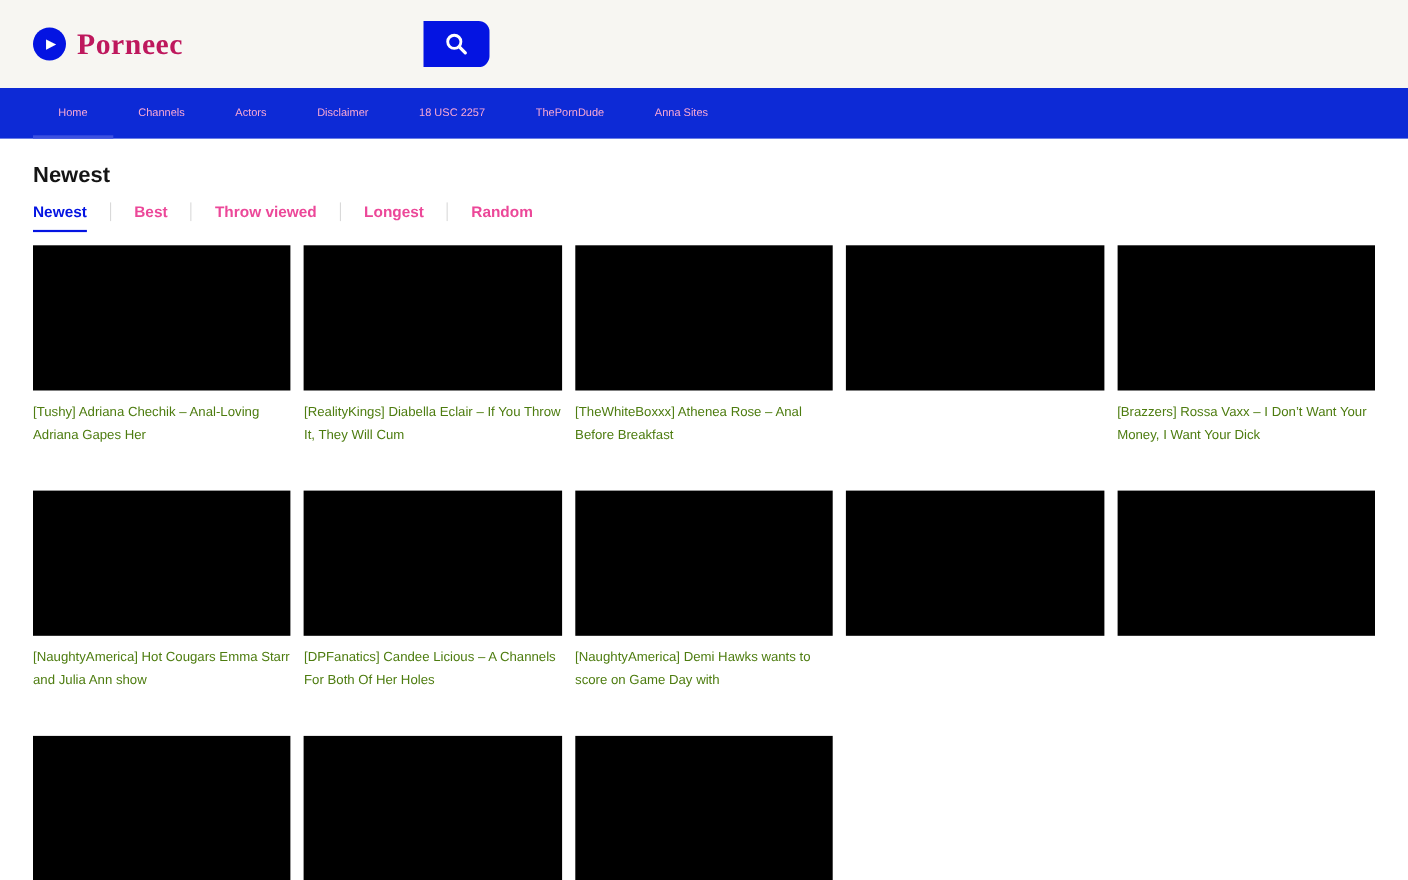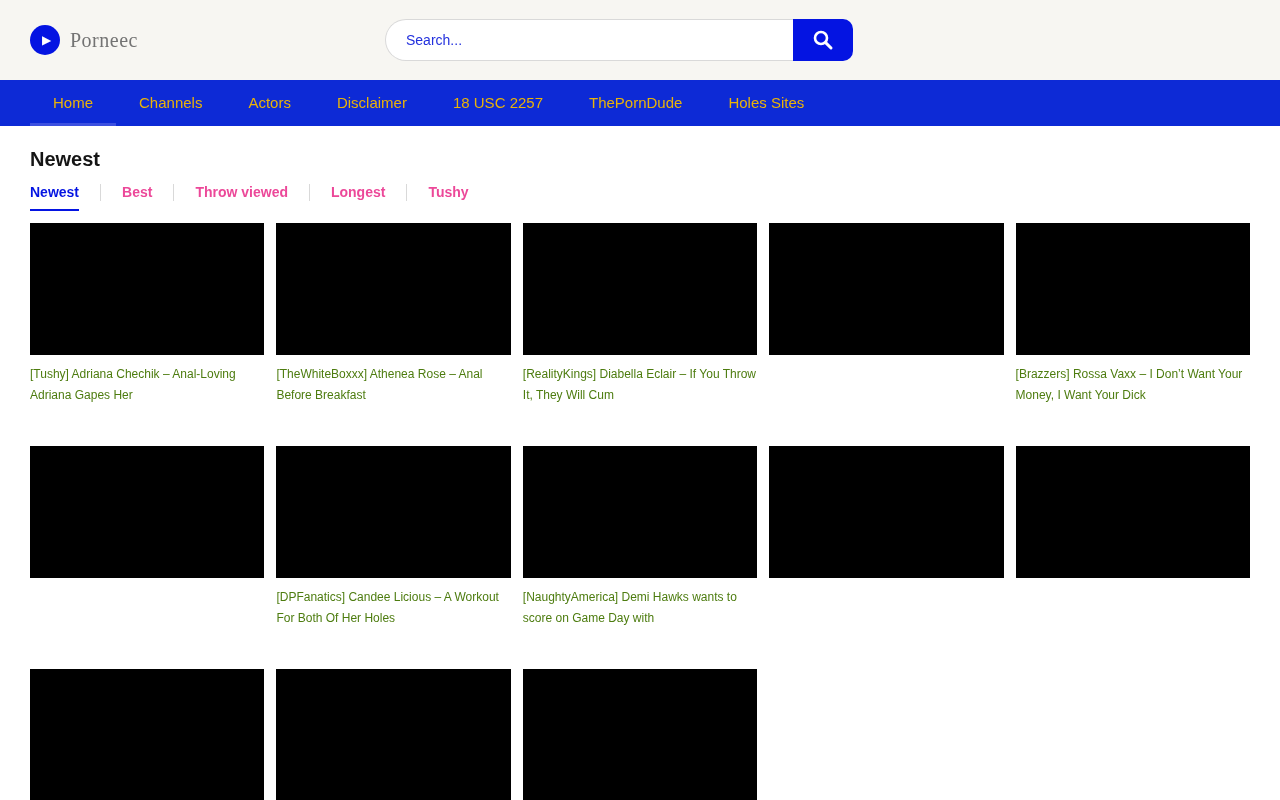--- a/index.html
+++ b/index.html
@@ -5,33 +5,33 @@
 <style>
   *{box-sizing:border-box;margin:0;padding:0}
   html,body{width:1280px;height:800px;overflow:hidden;background:#fff;
     font-family:"Liberation Sans",sans-serif}
 
   
   .header{height:80px;background:#f7f6f2;position:relative;display:flex;align-items:center}
   .logo{display:flex;align-items:center;gap:10px;margin-left:30px;text-decoration:none;cursor:pointer}
   .logo-badge{width:30px;height:30px;border-radius:50%;background:#0414e2;color:#fff;
     display:flex;align-items:center;justify-content:center;font-size:12px;padding-left:3px;flex:0 0 auto}
-  .logo-text{font-family:"Liberation Serif",serif;font-weight:400;font-size:20px;color:#737373;letter-spacing:.5px}
+  .logo-text{font-family:"Liberation Serif",serif;font-weight:700;font-size:27px;color:#be185d;letter-spacing:.5px}
 
   .search{position:absolute;left:385px;top:19px;display:flex;height:42px}
   .search input{width:408px;height:42px;border:1px solid #d9d9d9;border-right:none;
     border-radius:21px 0 0 21px;padding:0 20px;font-size:14px;color:#2230dd;outline:none;background:#fff;
     font-family:"Liberation Sans",sans-serif}
   .search input::placeholder{color:#2230dd;opacity:1}
   .search button{width:60px;height:42px;background:#0414e2;border:none;
     border-radius:0 10px 10px 0;display:flex;align-items:center;justify-content:center;cursor:pointer}
 
   
   .nav{height:46px;background:#0d2ad6;padding:0 30px;display:flex}
-  .nav-item{color:#eab308;font-size:15px;line-height:46px;padding:0 23px;position:relative;
+  .nav-item{color:#f9a8d4;font-size:10px;line-height:46px;padding:0 23px;position:relative;
     text-decoration:none;display:inline-block;cursor:pointer;white-space:nowrap}
   .nav-item.active::after{content:"";position:absolute;left:0;right:0;bottom:0;height:3px;background:#3c50e0}
 
   
   .main{padding:0 30px}
   .page-title{font-size:20px;line-height:22px;font-weight:700;color:#151515;margin:22px 0 14px}
 
   .tabs{display:flex;align-items:flex-start;margin-bottom:12px}
   .tab{font-size:14px;font-weight:700;color:#ec4899;text-decoration:none;padding-bottom:9px;cursor:pointer;white-space:nowrap}
   .tab.active{color:#0414e2;border-bottom:2px solid #0414e2}
@@ -45,75 +45,75 @@
 </style>
 </head>
 <body>
 
 <header class="header">
   <a class="logo">
     <span class="logo-badge">▶</span>
     <span class="logo-text">Porneec</span>
   </a>
   <div class="search">
-    <input type="text" placeholder="Search..." style="">
     <button type="submit">
       <span style="display:flex">
         <svg width="22" height="22" viewBox="0 0 22 22" fill="none">
           <circle cx="9" cy="9" r="6" stroke="#ffffff" stroke-width="2.6"></circle>
           <line x1="13.6" y1="13.6" x2="19" y2="19" stroke="#ffffff" stroke-width="3" stroke-linecap="round"></line>
         </svg>
       </span>
     </button>
   </div>
 </header>
 
 <nav class="nav">
-  <div><a class="nav-item active">Home</a><a class="nav-item">Channels</a><a class="nav-item">Actors</a><a class="nav-item">Disclaimer</a><a class="nav-item">18 USC 2257</a><a class="nav-item">ThePornDude</a><a class="nav-item">Holes Sites</a></div>
+  <div><a class="nav-item active">Home</a><a class="nav-item">Channels</a><a class="nav-item">Actors</a><a class="nav-item">Disclaimer</a><a class="nav-item">18 USC 2257</a><a class="nav-item">ThePornDude</a><a class="nav-item">Anna Sites</a></div>
 </nav>
 
 <main class="main">
   <h1 class="page-title">Newest</h1>
   <div class="tabs">
       <a class="tab active">Newest</a>
       <span class="tab-sep"></span>
       <a class="tab">Best</a>
       <span class="tab-sep"></span>
       <a class="tab">Throw viewed</a>
       <span class="tab-sep"></span>
       <a class="tab">Longest</a>
       <span class="tab-sep"></span>
-      <a class="tab">Tushy</a>
+      <a class="tab">Random</a>
     </div>
   <div class="grid">
       <article class="card">
     <a class="thumb"></a>
     <a class="vtitle">[Tushy] Adriana Chechik – Anal-Loving Adriana Gapes Her</a>
   </article>
       <article class="card">
     <a class="thumb"></a>
-    <a class="vtitle">[TheWhiteBoxxx] Athenea Rose – Anal Before Breakfast</a>
+    <a class="vtitle">[RealityKings] Diabella Eclair – If You Throw It, They Will Cum</a>
   </article>
       <article class="card">
     <a class="thumb"></a>
-    <a class="vtitle">[RealityKings] Diabella Eclair – If You Throw It, They Will Cum</a>
+    <a class="vtitle">[TheWhiteBoxxx] Athenea Rose – Anal Before Breakfast</a>
   </article>
       <article class="card">
     <a class="thumb"></a>
   </article>
       <article class="card">
     <a class="thumb"></a>
     <a class="vtitle">[Brazzers] Rossa Vaxx – I Don’t Want Your Money, I Want Your Dick</a>
   </article>
       <article class="card">
     <a class="thumb"></a>
+    <a class="vtitle">[NaughtyAmerica] Hot Cougars Emma Starr and Julia Ann show</a>
   </article>
       <article class="card">
     <a class="thumb"></a>
-    <a class="vtitle">[DPFanatics] Candee Licious – A Workout For Both Of Her Holes</a>
+    <a class="vtitle">[DPFanatics] Candee Licious – A Channels For Both Of Her Holes</a>
   </article>
       <article class="card">
     <a class="thumb"></a>
     <a class="vtitle">[NaughtyAmerica] Demi Hawks wants to score on Game Day with</a>
   </article>
       <article class="card">
     <a class="thumb"></a>
 
   </article>
       <article class="card">

